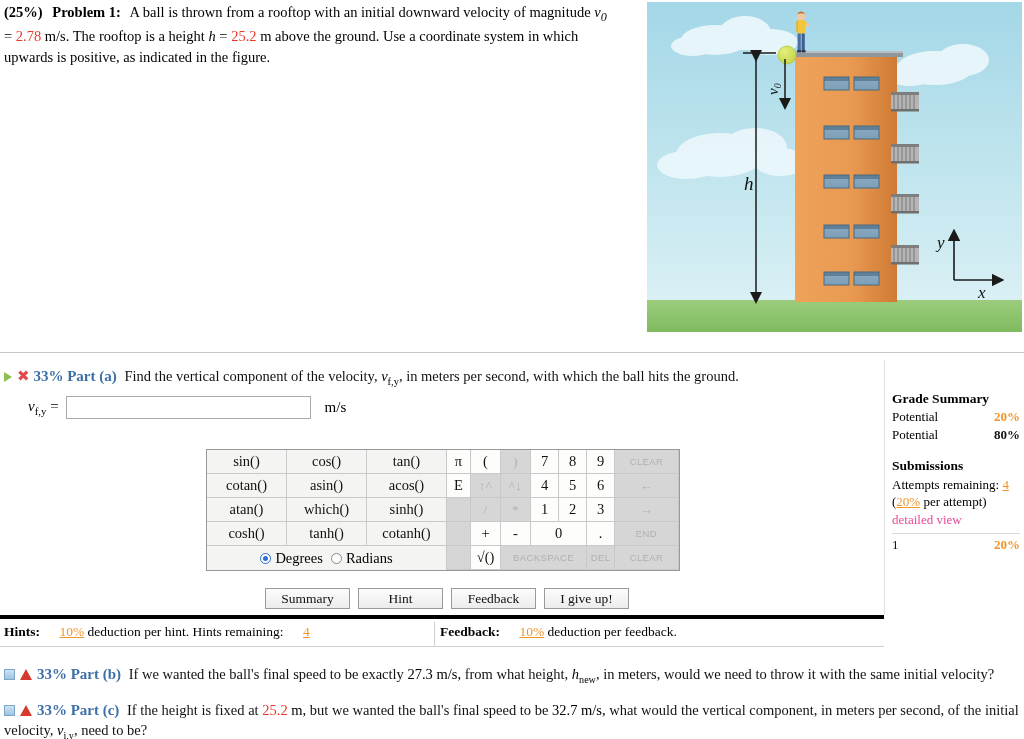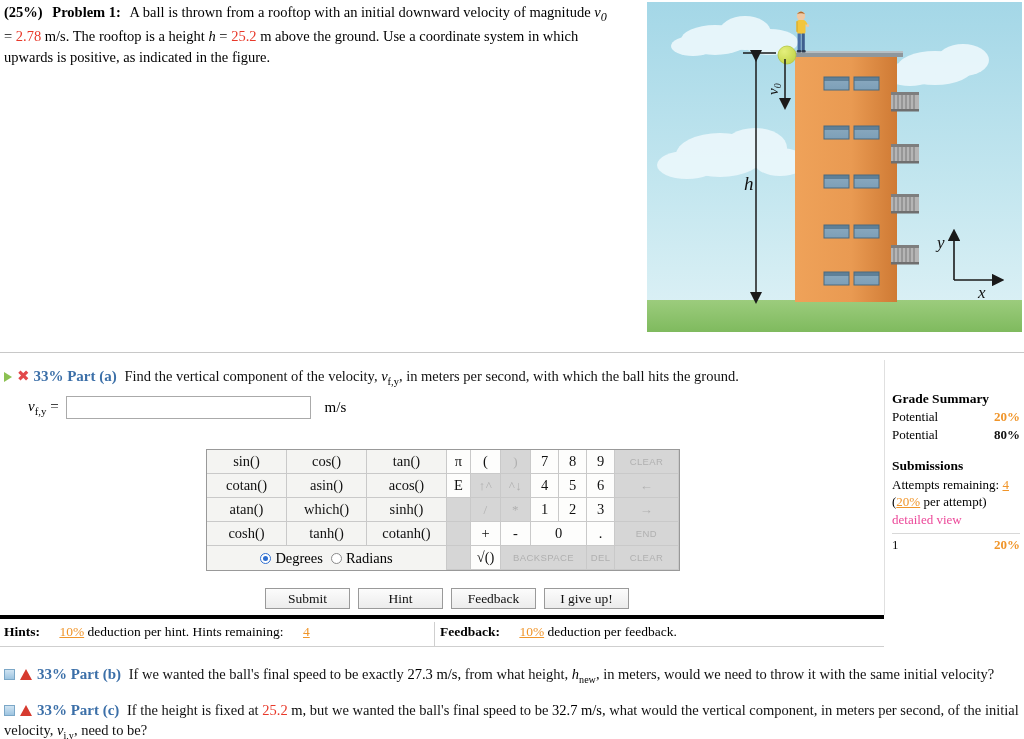--- a/index.html
+++ b/index.html
@@ -549,21 +549,21 @@
       <div class="nbtn dim">END</div>
       <div class="nbtn pad"></div>
       <div class="nbtn">√()</div>
       <div class="nbtn dim span3">BACKSPACE</div>
       <div class="nbtn dim">DEL</div>
       <div class="nbtn dim">CLEAR</div>
     </div>
 </div>
 
 <div id="action-buttons">
-  <button class="action-btn">Submit</button>
+  <button class="action-btn">Summary</button>
   <button class="action-btn">Hint</button>
   <button class="action-btn">Feedback</button>
   <button class="action-btn">I give up!</button>
 </div>
 
 <div id="hints-rule"></div>
 <div id="hints-bar">
   <div id="hints-left">
     <b>Hints:</b>
     <span class="ul-orange">10%</span>

